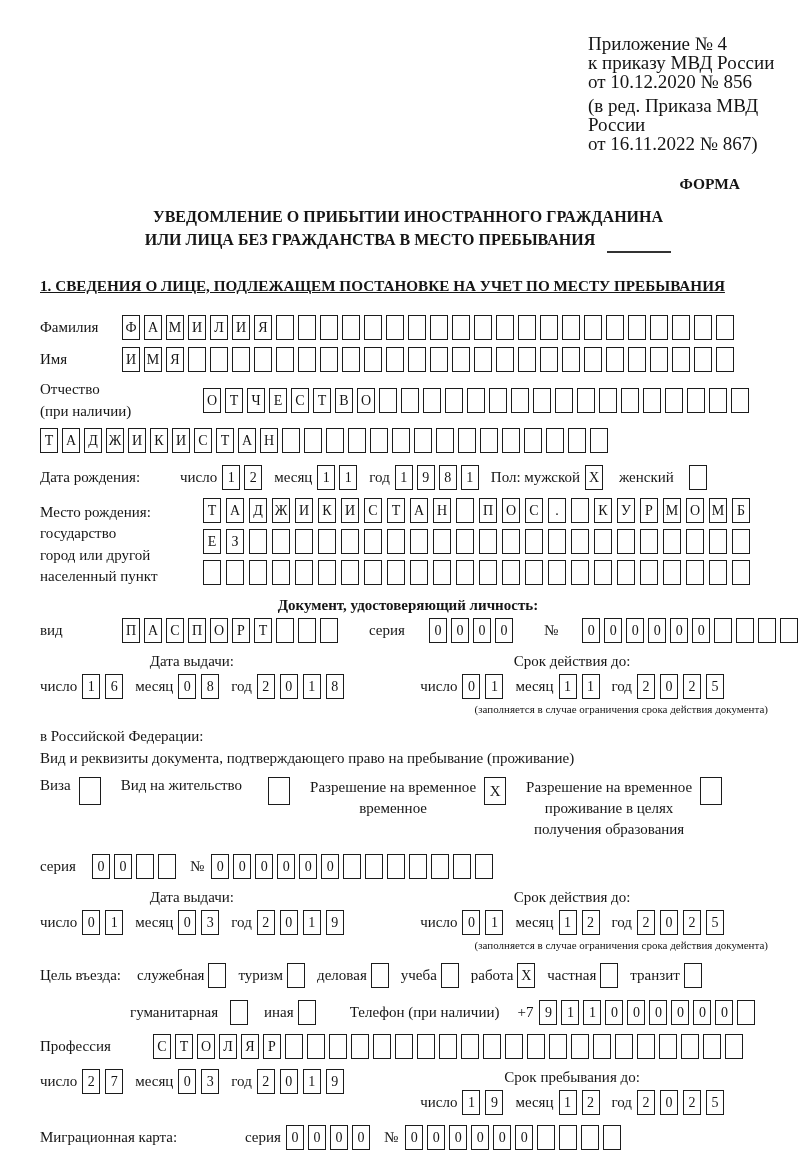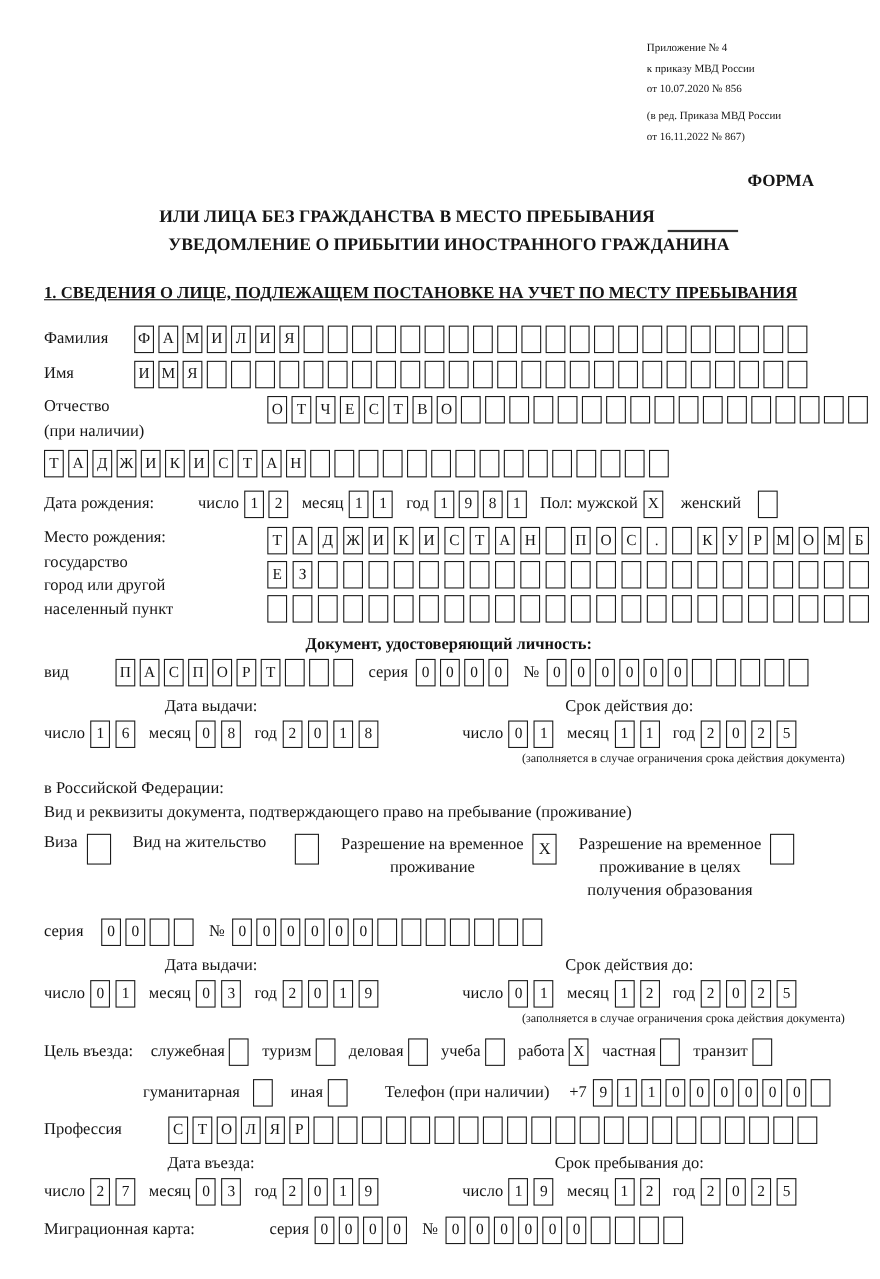--- a/index.html
+++ b/index.html
@@ -1,26 +1,26 @@
 <!DOCTYPE html>
 <html><head>
 <meta charset="utf-8">
 <style>
   html,body{margin:0;padding:0;background:#e8e8e8;}
   .page{width:800px;height:1163px;box-sizing:border-box;background:#fff;color:#151515;
         font-family:"Liberation Serif","DejaVu Serif",serif;font-size:15px;
         padding:34px 24px 0 40px;overflow:hidden;margin:0 auto;position:relative;}
-  .annex{margin-left:auto;width:188px;font-size:10px;line-height:19px;}
+  .annex{margin-left:auto;width:188px;font-size:19px;line-height:19px;}
   .amend{margin-top:5px;}
   .forma{text-align:right;padding-right:36px;font-weight:bold;margin-top:22px;font-size:15.5px;}
   .title{text-align:center;font-weight:bold;font-size:16px;line-height:23px;margin-top:12px;}
   .blank-line{display:inline-block;width:64px;border-bottom:2px solid #333;margin-left:12px;}
   .h1{font-weight:bold;font-size:15.2px;margin-top:24px;white-space:nowrap;text-decoration:underline;}
   .row{display:flex;align-items:center;margin-top:7px;}
-  .row.top{align-items:flex-start;gap:40px;}
+  .row.top{align-items:center;}
   .lbl{flex:none;}
   .lbl-col{flex:none;line-height:21.5px;}
   .w82{width:82px}.w163{width:163px}.w137{width:137px}.w113{width:113px}.w140{width:140px}
   .cells{display:flex;gap:4px;flex:none;}
   .cells.g5{gap:5px;}
   .cell{flex:none;width:16px;height:23px;border:1.5px solid #1c1c1c;display:flex;align-items:center;
         justify-content:center;font-size:14px;background:#fff;box-sizing:content-box;}
   .cbx .cell{width:20px;height:26px;font-size:15px;}
   .stack .cells{margin-bottom:6px;}
   .doc-head{font-weight:bold;text-align:center;margin-top:6px;font-size:15px;}
@@ -44,33 +44,33 @@
   .phone-prefix{margin:0 6px 0 14px;flex:none;}
 </style>
 </head>
 <body>
 
 <div class="page">
 
   <div class="annex">
     <div>Приложение № 4</div>
     <div>к приказу МВД России</div>
-    <div>от 10.07.2020 № 856</div>
+    <div>от 10.12.2020 № 856</div>
     <div class="amend">
       <div>(в ред. Приказа МВД России</div>
       <div>от 16.11.2022 № 867)</div>
     </div>
   </div>
   <div class="forma">ФОРМА</div>
 
   <div class="title">
+    <div>УВЕДОМЛЕНИЕ О ПРИБЫТИИ ИНОСТРАННОГО ГРАЖДАНИНА</div>
     <div>
       <span>ИЛИ ЛИЦА БЕЗ ГРАЖДАНСТВА В МЕСТО ПРЕБЫВАНИЯ</span><span class="blank-line">&nbsp;</span>
     </div>
-    <div>УВЕДОМЛЕНИЕ О ПРИБЫТИИ ИНОСТРАННОГО ГРАЖДАНИНА</div>
   </div>
 
   <div class="h1">1. СВЕДЕНИЯ О ЛИЦЕ, ПОДЛЕЖАЩЕМ ПОСТАНОВКЕ НА УЧЕТ ПО МЕСТУ ПРЕБЫВАНИЯ</div>
 
   <div class="row" style="margin-top:20px;">
     <span class="lbl w82">Фамилия</span>
     <span class="cells">
         <span class="cell">Ф</span>
         <span class="cell">А</span>
         <span class="cell">М</span>
@@ -314,21 +314,21 @@
           <span class="cell"></span>
           <span class="cell"></span>
           <span class="cell"></span>
           <span class="cell"></span>
         </div>
     </div>
   </div>
 
   <div class="doc-head">Документ, удостоверяющий личность:</div>
 
-  <div class="row" style="margin-top:4px;">
+  <div class="row" style="margin-top:4px;gap:17px;">
     <span class="lbl" style="width:65px;">вид</span>
     <span class="cells">
         <span class="cell">П</span>
         <span class="cell">А</span>
         <span class="cell">С</span>
         <span class="cell">П</span>
         <span class="cell">О</span>
         <span class="cell">Р</span>
         <span class="cell">Т</span>
         <span class="cell"></span>
@@ -420,21 +420,21 @@
     </div>
     <div class="opt">
       <span>Вид на жительство</span>
       <span class="cells cbx" style="margin-left:18px;">
           <span class="cell"></span>
         </span>
     </div>
     <div class="opt">
       <div class="opt-lines">
         <div>Разрешение на временное</div>
-        <div>проживание</div>
+        <div>временное</div>
       </div>
       <span class="cells cbx">
           <span class="cell">X</span>
         </span>
     </div>
     <div class="opt">
       <div class="opt-lines">
         <div>Разрешение на временное</div>
         <div>проживание в целях</div>
         <div>получения образования</div>
@@ -604,21 +604,20 @@
         <span class="cell"></span>
         <span class="cell"></span>
         <span class="cell"></span>
         <span class="cell"></span>
         <span class="cell"></span>
       </span>
   </div>
 
   <div class="dates">
     <div class="dgroup">
-      <div class="dhead">Дата въезда:</div>
       <div class="drow">
         <span class="dlbl">число</span>
         <span class="cells g5">
             <span class="cell">2</span>
             <span class="cell">7</span>
           </span>
         <span class="dlbl2">месяц</span>
         <span class="cells g5">
             <span class="cell">0</span>
             <span class="cell">3</span>

